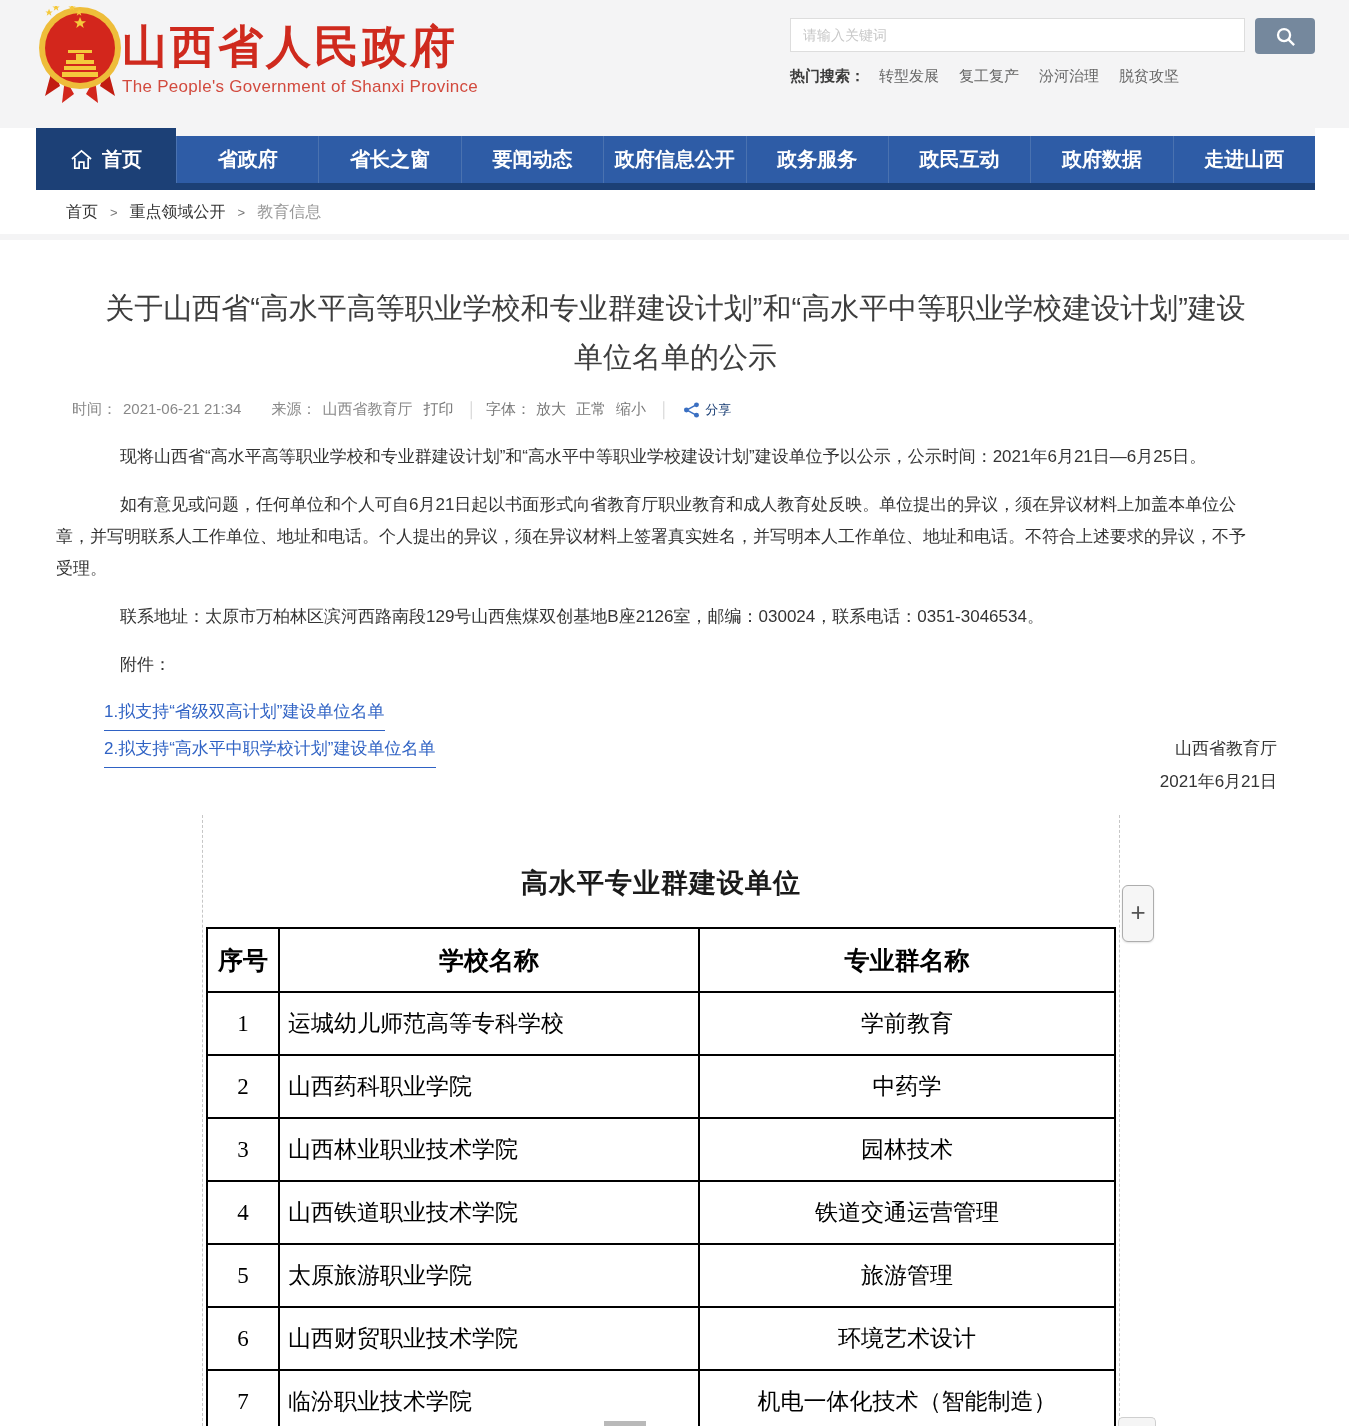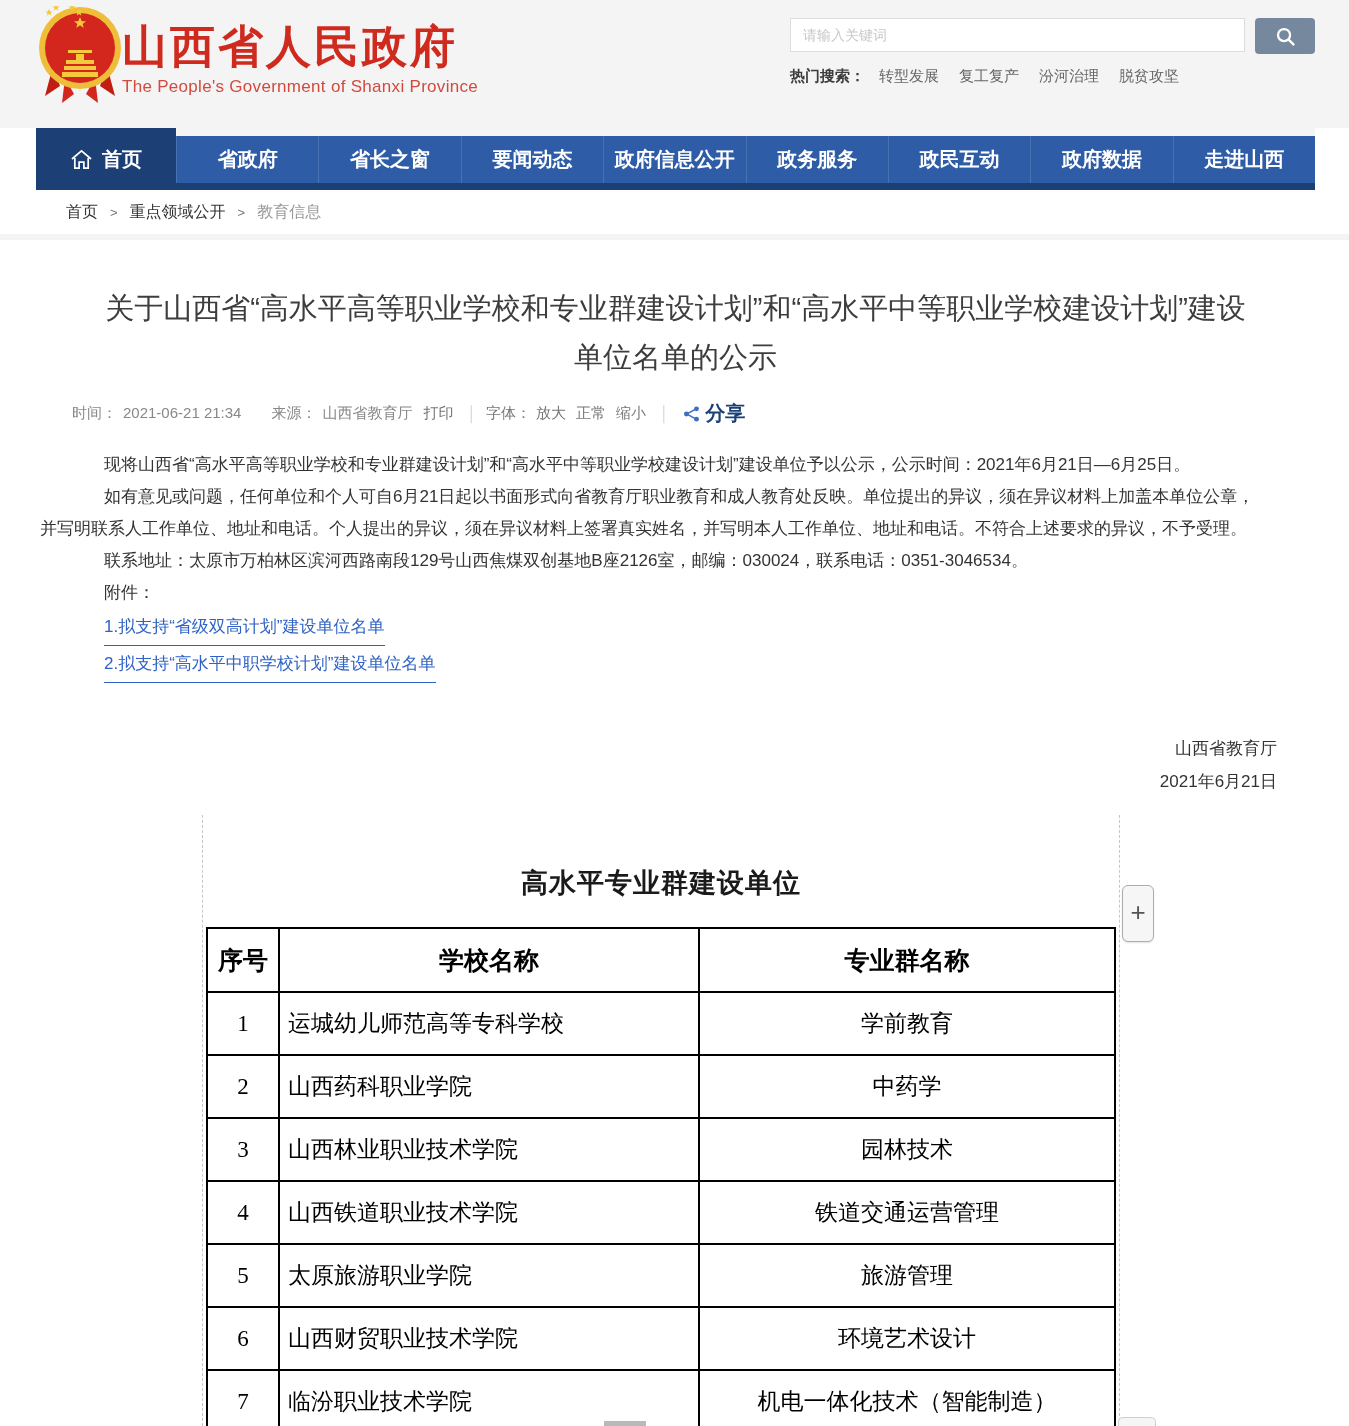--- a/index.html
+++ b/index.html
@@ -45,23 +45,23 @@
   
   .article-card{margin-left:36px;width:1279px;height:553px;background:#fff;padding-top:44px;position:relative}
   .article-title{margin:0 56px;text-align:center;font-size:29px;line-height:49px;color:#3d3d3d;font-weight:400}
   .meta-row{margin:18px 36px 0;display:flex;justify-content:flex-start;align-items:center;font-size:15px;color:var(--text-gray)}
   .meta-left span{margin-right:6px}
   .meta-left .sp{margin-right:26px}
   .meta-right{display:flex;align-items:center;color:#777}
   .meta-act{cursor:pointer;margin:0 5px;color:#777}
   .meta-div{color:#d5d5d5;margin:0 9px}
   .share-wrap{display:flex;align-items:center;gap:5px;cursor:pointer;margin-left:5px}
-  .share-label{color:var(--nav-dark);font-weight:700;font-size:20px}
+  .share-label{color:var(--nav-dark);font-weight:400;font-size:13px}
   .article-body{margin-top:22px;padding:0 48px 0 4px;font-size:17px;line-height:32px;color:var(--text-dark)}
-  .article-body p{margin:0;text-indent:64px}
+  .article-body p{margin:16px;text-indent:64px}
   .attach-link{display:table;margin:3px 0 3px 64px;color:var(--link-blue);border-bottom:1px solid var(--link-blue);padding-bottom:3px;line-height:30px;cursor:pointer}
   .signature{position:absolute;right:38px;top:492px;text-align:right;font-size:17px;line-height:33px;color:var(--text-dark)}
   
   .viewer-section{height:633px;background:#fff;position:relative}
   .doc-frame{position:absolute;left:202px;top:22px;width:918px;bottom:0;border-left:1px dashed #c6c6c6;border-right:1px dashed #c6c6c6}
   .doc-title{margin-top:50px;text-align:center;font-family:"Liberation Serif","DejaVu Serif",serif;font-weight:700;font-size:27px;color:#1a1a1a;letter-spacing:1px}
   .doc-table{margin:26px auto 0;border-collapse:collapse;font-family:"Liberation Serif","DejaVu Serif",serif;color:#000;table-layout:fixed;width:908px}
   .doc-table th,.doc-table td{border:2px solid var(--table-border);padding:8px}
   .doc-table th{height:64px;font-size:25px;font-weight:700;text-align:center}
   .doc-table td{height:63px;font-size:23px}

